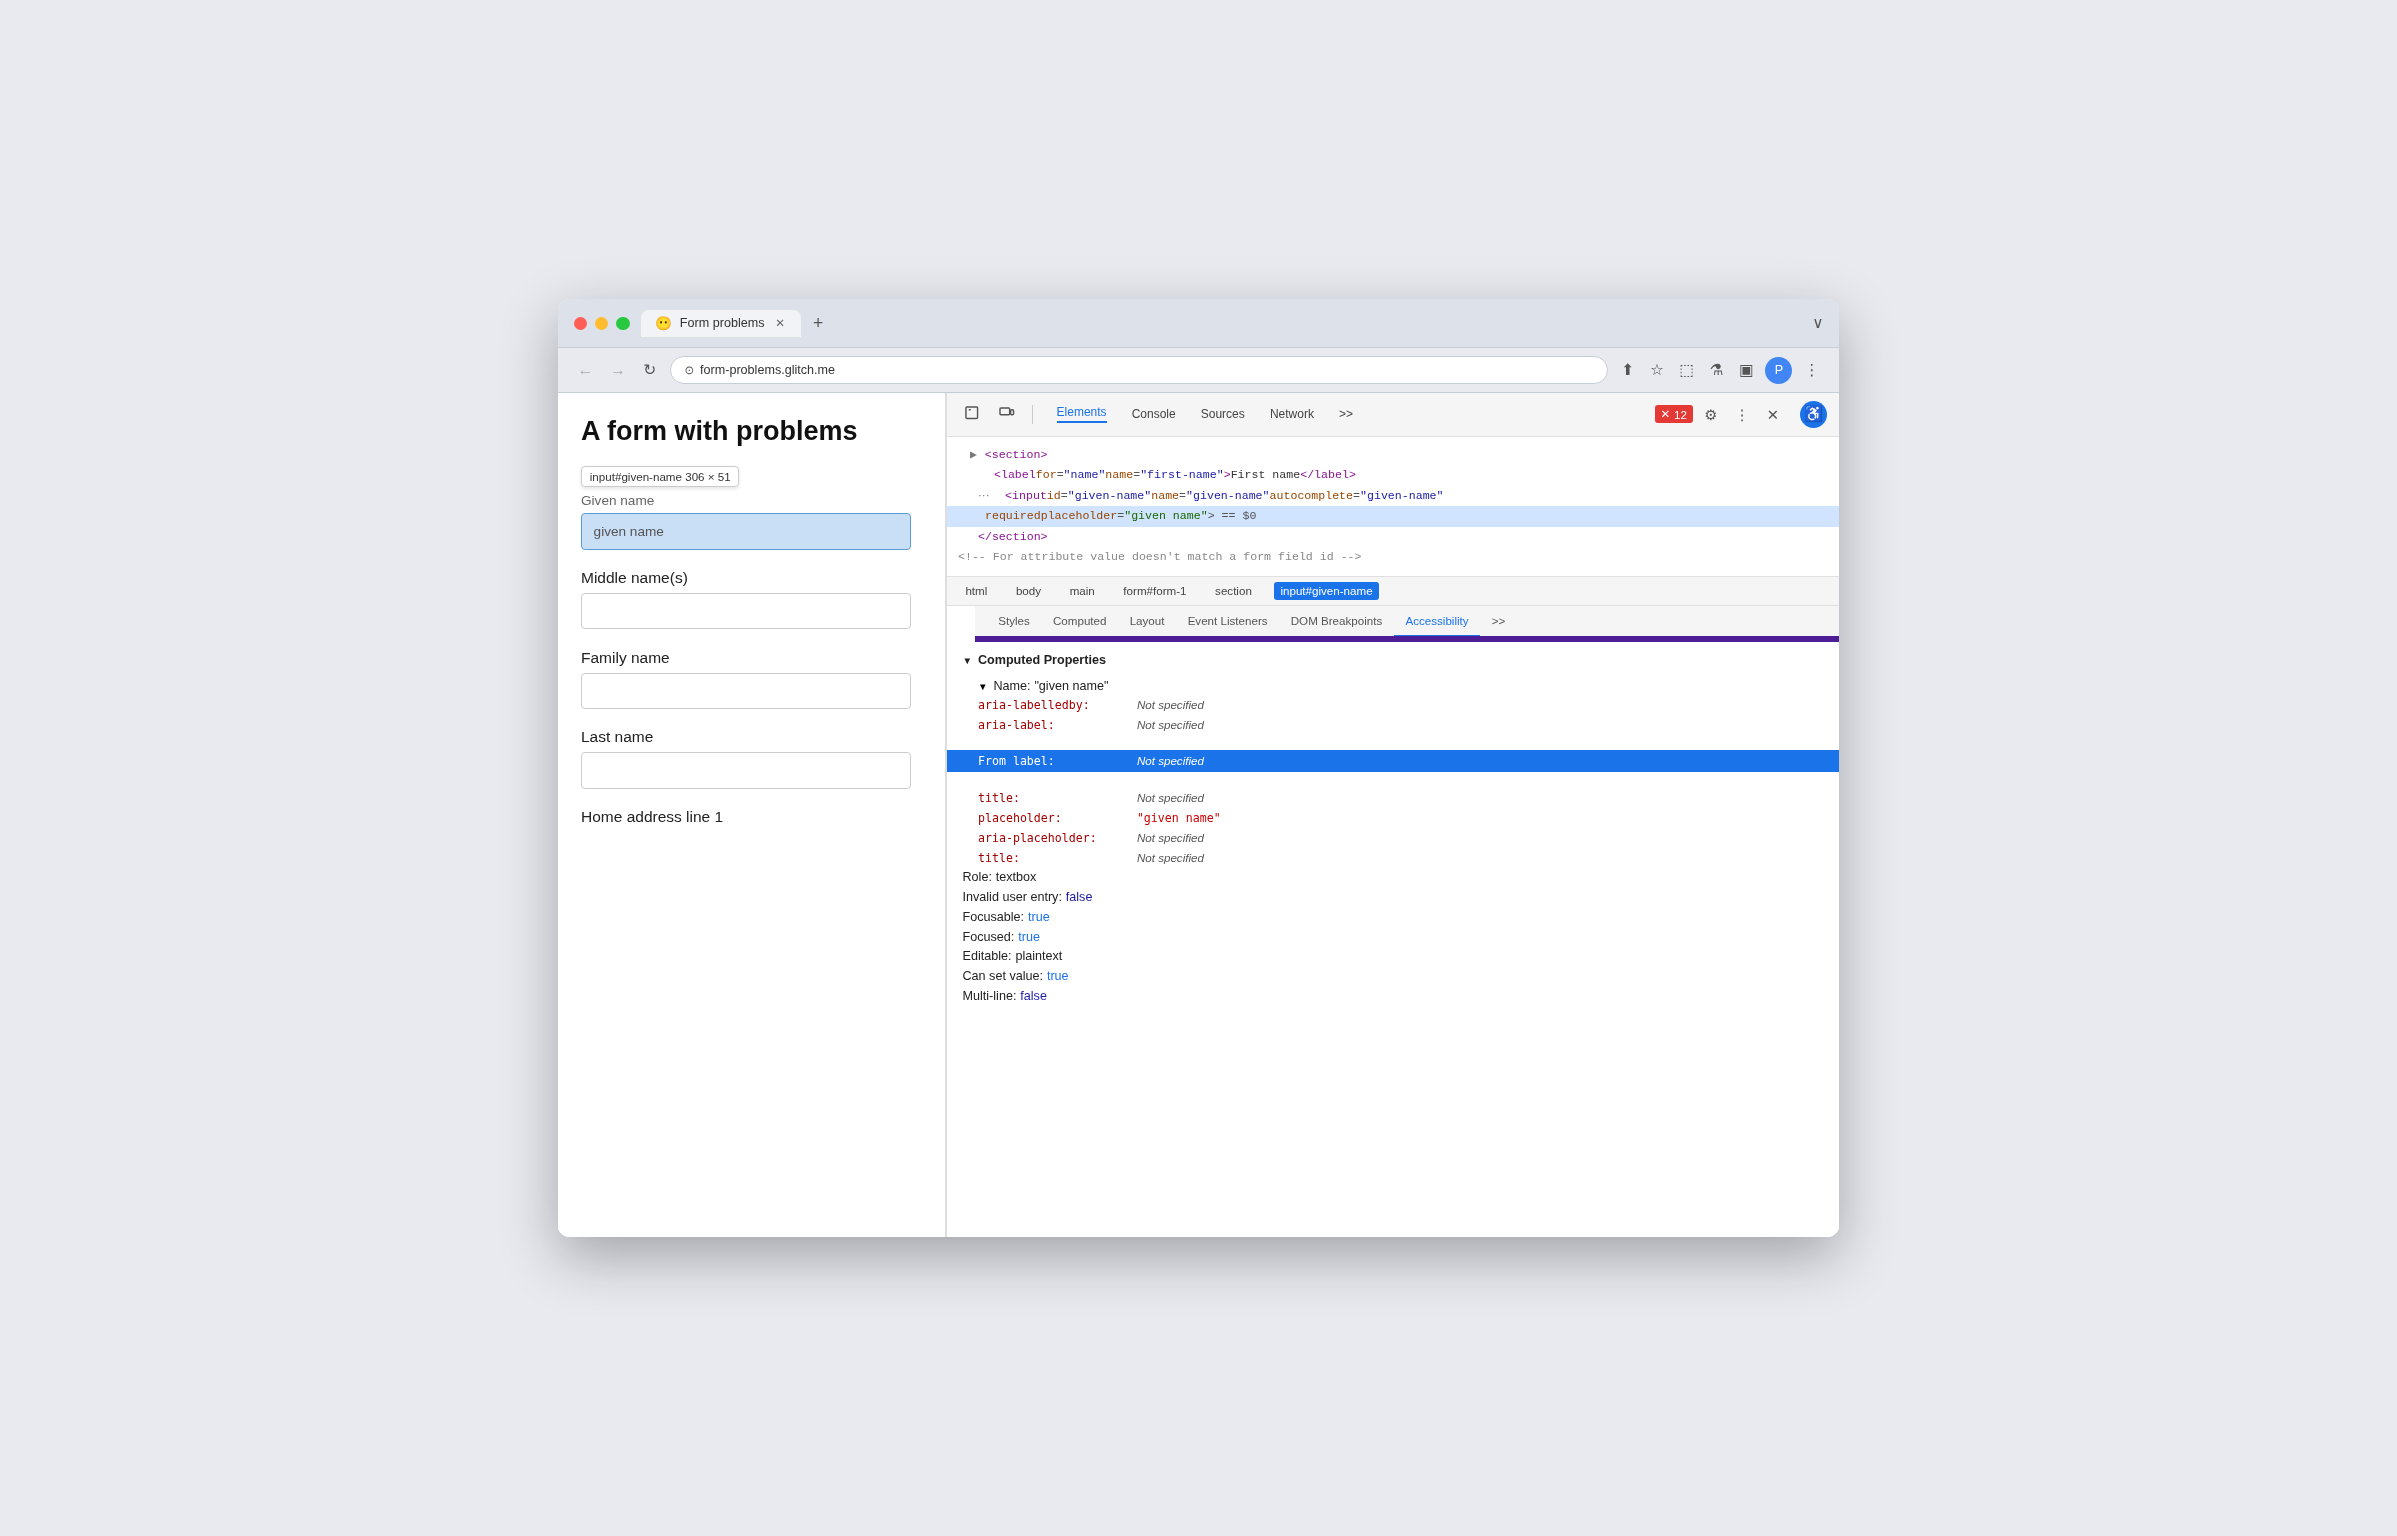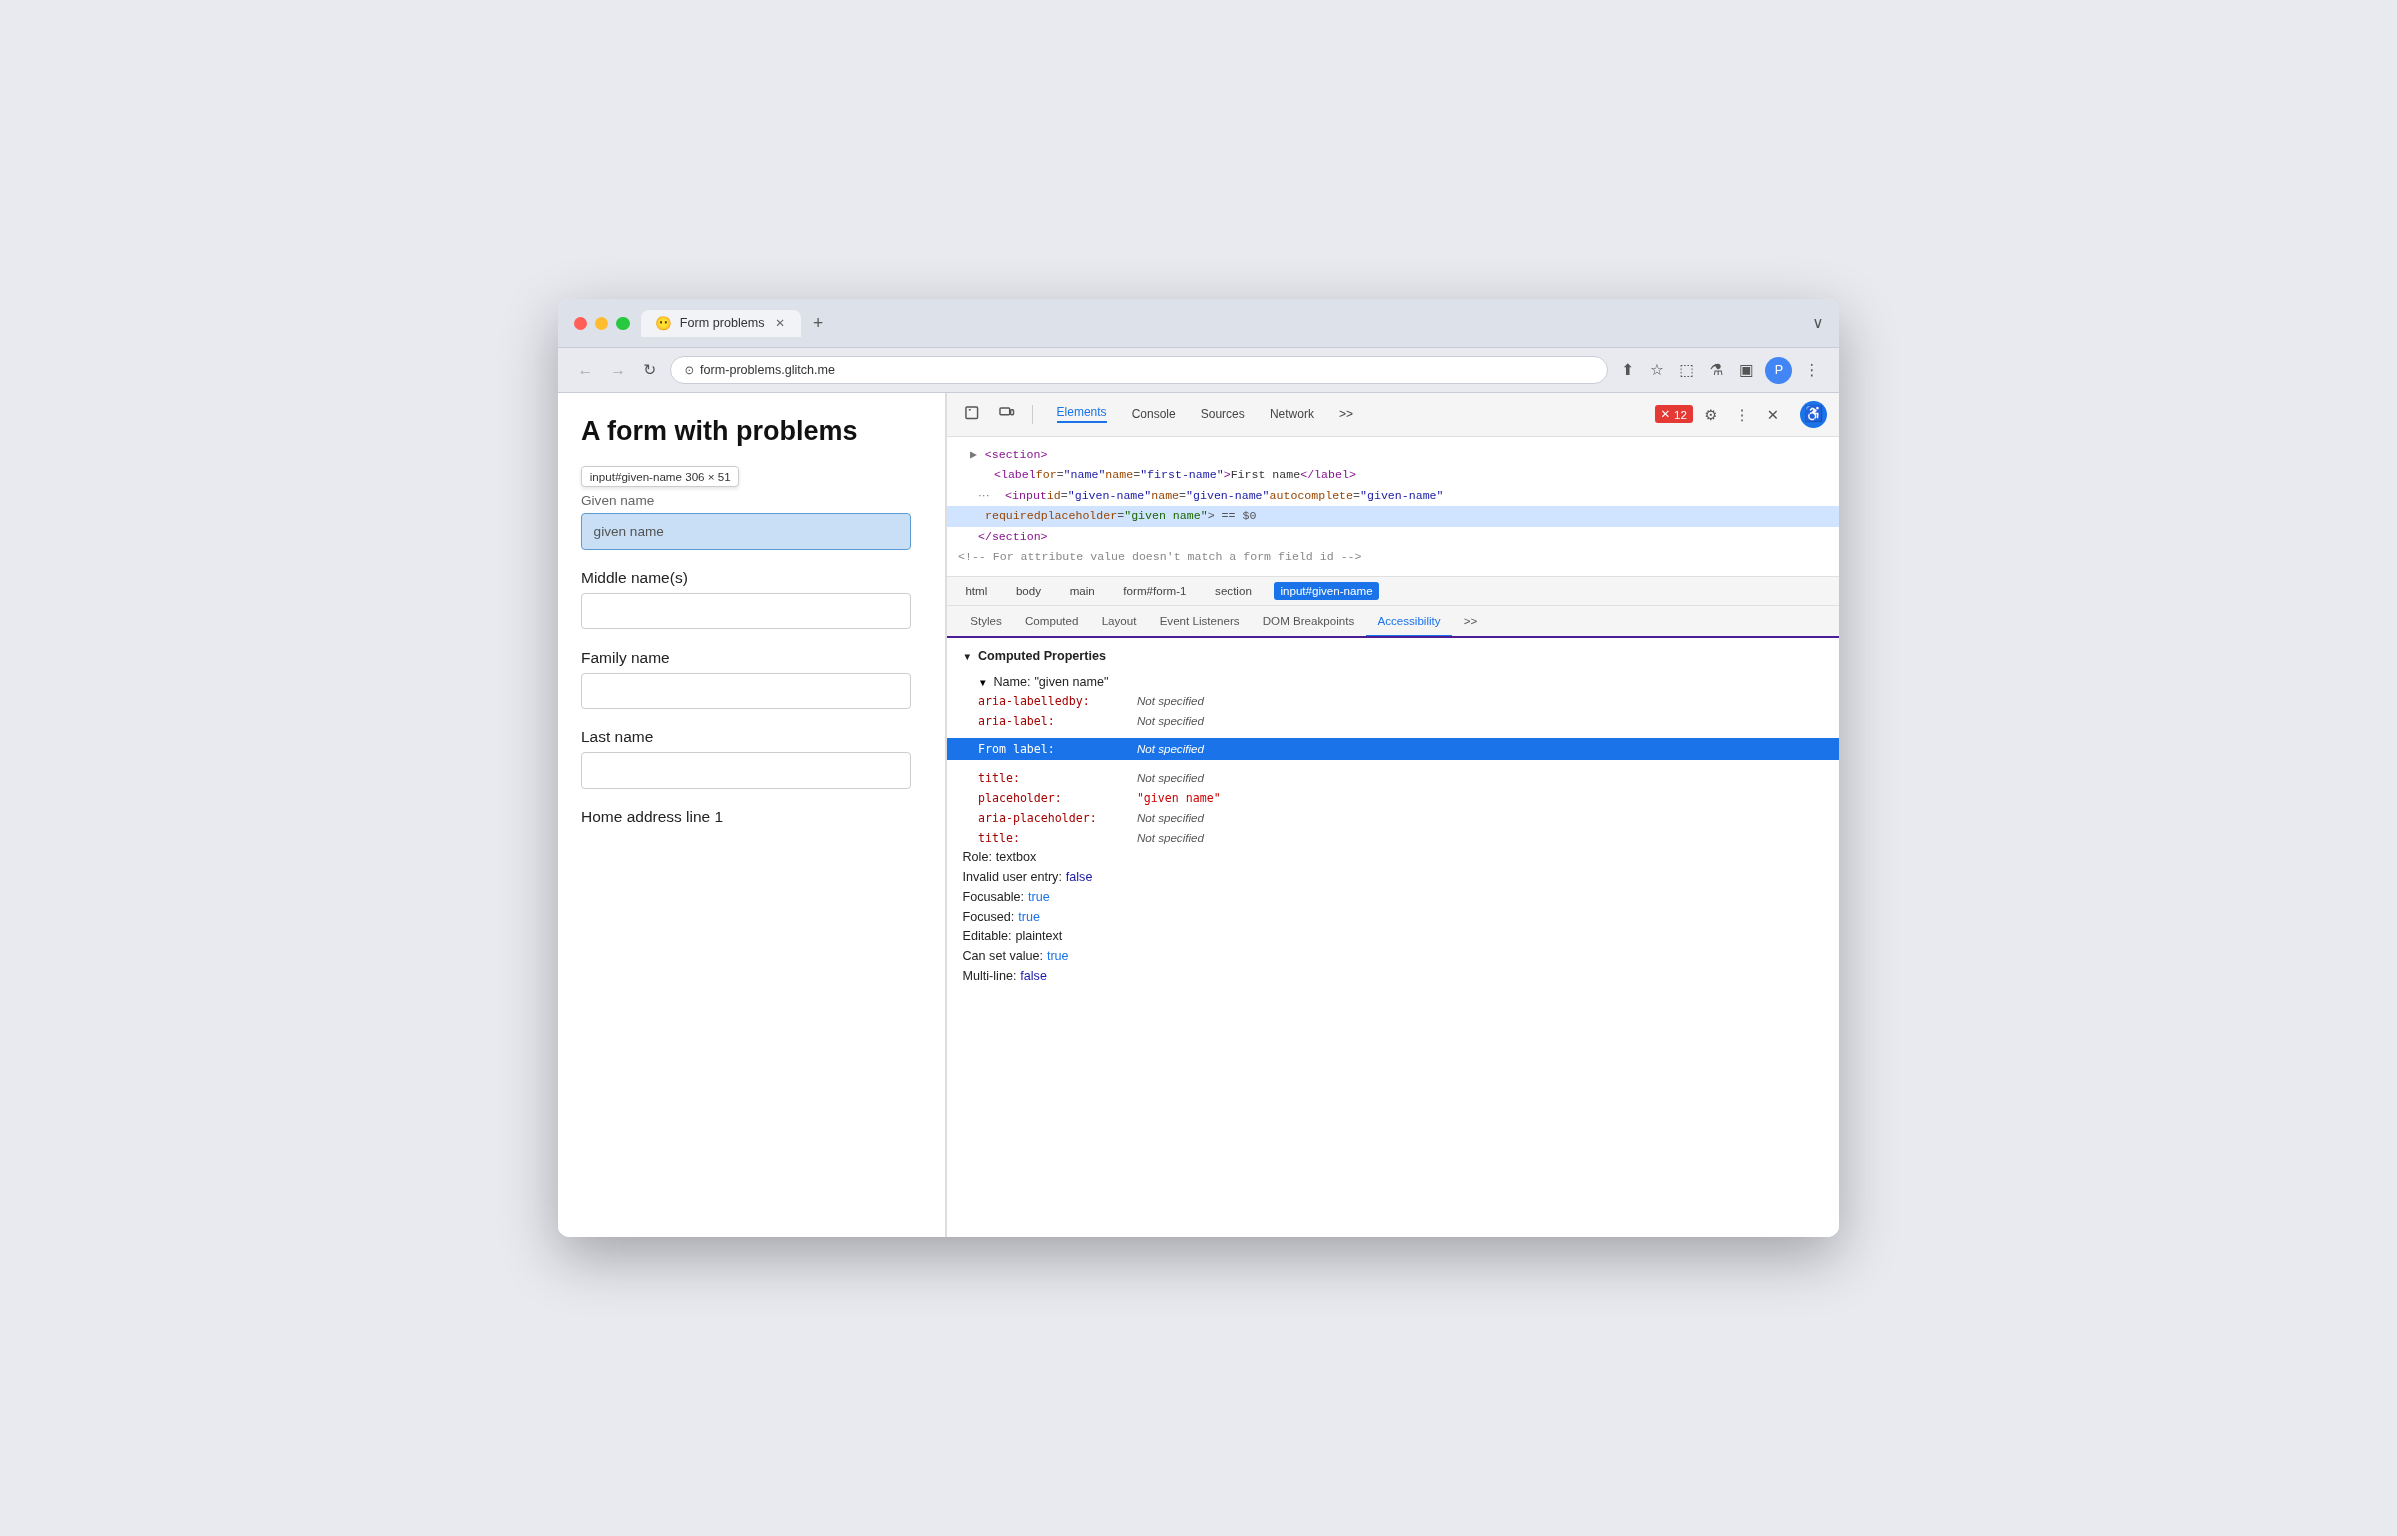--- a/index.html
+++ b/index.html
@@ -306,22 +306,23 @@
     }
     .bc-item.active {
       background: #1a73e8;
       color: white;
     }
     
     .props-tabs {
       display: flex;
       align-items: flex-end;
       padding: 0 11.6px;
-      border-bottom: 2px solid #4c1d95;
+      border-bottom: 6px solid #4c1d95;
       background: #f5f5f5;
+      margin-left: 28px;
     }
     .prop-tab {
       padding: 7.8px 11.6px;
       font-size: 11.6px;
       color: #555;
       cursor: pointer;
       border-bottom: 1.9px solid transparent;
     }
     .prop-tab.active {
       color: #1a73e8;
@@ -346,21 +347,21 @@
     .triangle { font-size: 9.7px; }
     .prop-row {
       display: flex;
       align-items: baseline;
       padding: 2.9px 0 2.9px 15.5px;
       font-size: 11.6px;
     }
     .prop-row.highlighted {
       background: #1a73e8;
       color: white;
-      margin: 8px -15.5px;
+      margin: 16px -15.5px;
       padding: 3.9px 31px;
     }
     .prop-row.highlighted .prop-label,
     .prop-row.highlighted .prop-value,
     .prop-row.highlighted .prop-value-italic {
       color: white;
     }
     .prop-label {
       color: #a50000;
       font-family: monospace;

